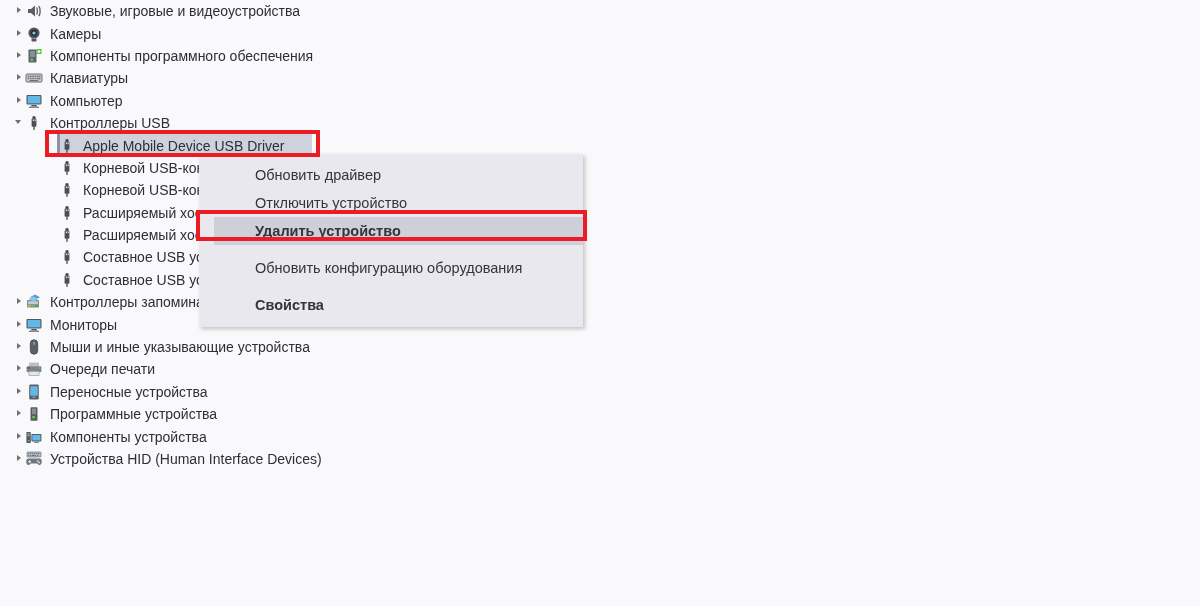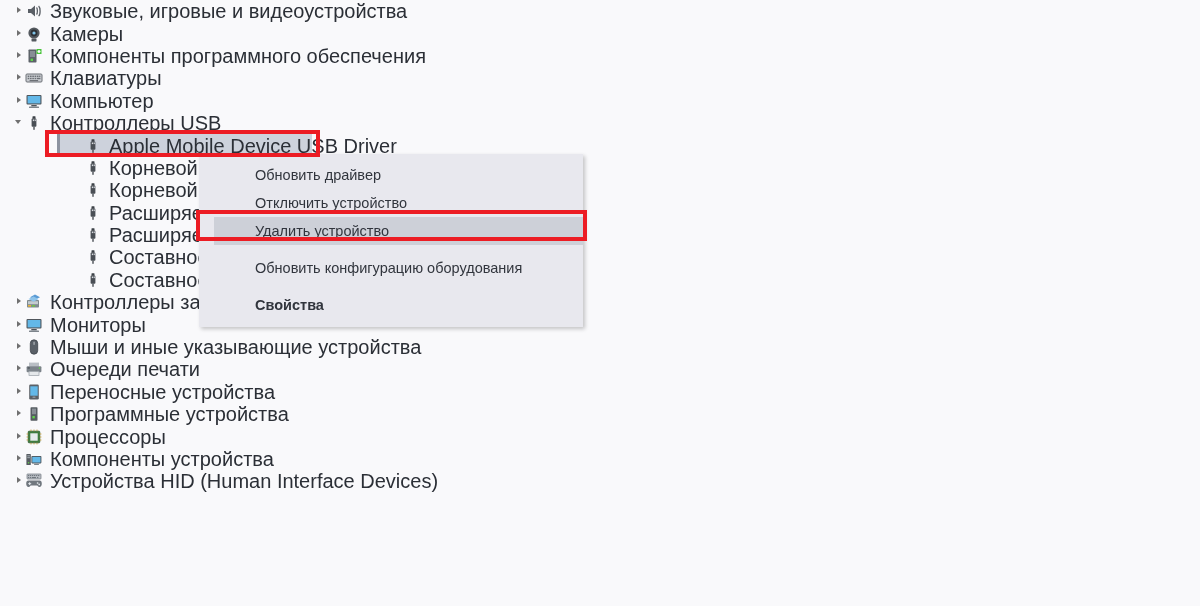--- a/index.html
+++ b/index.html
@@ -21,21 +21,21 @@
     left: 0;
     top: 0;
     width: 700px;
   }
 
   .tree-row {
     position: relative;
     height: 22.4px;
     display: flex;
     align-items: center;
-    font-size: 20px;
+    font-size: 14px;
     color: #2b2f36;
     white-space: nowrap;
   }
 
   .twisty {
     width: 11px;
     height: 22px;
     flex: 0 0 11px;
     position: relative;
   }
@@ -69,21 +69,21 @@
     margin-right: 7px;
     display: block;
   }
   .tlabel {
     display: block;
     line-height: 18px;
   }
 
   
   .lvl1 { padding-left: 14px; }
-  .lvl2 { padding-left: 73px; }
+  .lvl2 { padding-left: 47px; }
 
   
   .tree-row.selected .sel-bg {
     position: absolute;
     left: 57px;
     top: 0px;
     height: 22.4px;
     width: 255px;
     background: #cdd2dc;
     z-index: 0;
@@ -121,20 +121,21 @@
     align-items: center;
     padding-left: 41px;
     font-size: 14.5px;
     color: #31353d;
     white-space: nowrap;
     margin-left: 15px;
   }
   .menu-item.bold { font-weight: bold; align-items: center; }
   .menu-item.highlighted {
     background: #cdd0d8;
+    font-weight: bold;
   }
   .menu-gap { height: 9px; }
 
   
   .red-box {
     position: absolute;
     border: 4px solid #ec1c24;
     box-sizing: border-box;
     z-index: 60;
     pointer-events: none;
@@ -359,31 +360,20 @@
       <span class="tlabel">Переносные устройства</span>
     </div>
     <div class="tree-row lvl1">
       <span class="twisty collapsed"></span>
       <svg class="ticon" viewBox="0 0 18 18" xmlns="http://www.w3.org/2000/svg">
         <rect x="5.5" y="2.2" width="7" height="13.6" rx="0.8" fill="#565c62"></rect>
         <rect x="7" y="3.6" width="4" height="5.6" fill="#888e95"></rect>
         <rect x="7.4" y="11" width="2.4" height="2.4" fill="#5fd24a"></rect>
       </svg>
       <span class="tlabel">Программные устройства</span>
-    </div>
-    <div class="tree-row lvl1">
-      <span class="twisty collapsed"></span>
-      <svg class="ticon" viewBox="0 0 18 18" xmlns="http://www.w3.org/2000/svg">
-        <rect x="3.2" y="3.2" width="11.6" height="11.6" rx="0.8" fill="#3f7d3f" stroke="#2d5c2d" stroke-width="0.8"></rect>
-        <rect x="5.3" y="5.3" width="7.4" height="7.4" fill="#e8ebee"></rect>
-        <g stroke="#c8a24a" stroke-width="1">
-          <path d="M6 3.2V1.6M9 3.2V1.6M12 3.2V1.6M6 14.8v1.6M9 14.8v1.6M12 14.8v1.6M3.2 6H1.6M3.2 9H1.6M3.2 12H1.6M14.8 6h1.6M14.8 9h1.6M14.8 12h1.6"></path>
-        </g>
-      </svg>
-      <span class="tlabel">Процессоры</span>
     </div>
     <div class="tree-row lvl1">
       <span class="twisty collapsed"></span>
       <svg class="ticon" viewBox="0 0 18 18" xmlns="http://www.w3.org/2000/svg">
         <rect x="1.4" y="4" width="4.4" height="11" rx="0.6" fill="#565c62"></rect>
         <rect x="2.3" y="5.2" width="2.6" height="1.2" fill="#9aa1a8"></rect>
         <rect x="2.3" y="7" width="2.6" height="1.2" fill="#9aa1a8"></rect>
         <circle cx="3.6" cy="12.8" r="0.8" fill="#63d04a"></circle>
         <rect x="6.4" y="6" width="10" height="7.4" rx="0.8" fill="#4f555b"></rect>
         <rect x="7.3" y="6.9" width="8.2" height="5.6" fill="#63b8e8"></rect>

